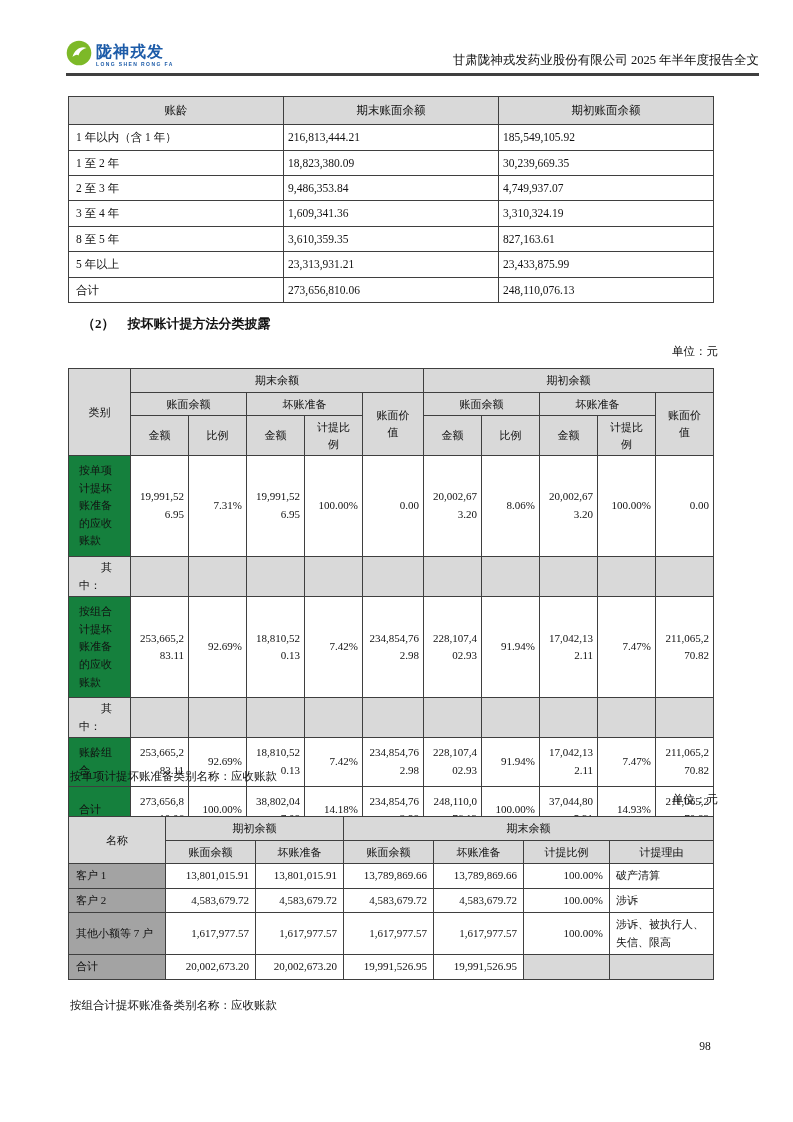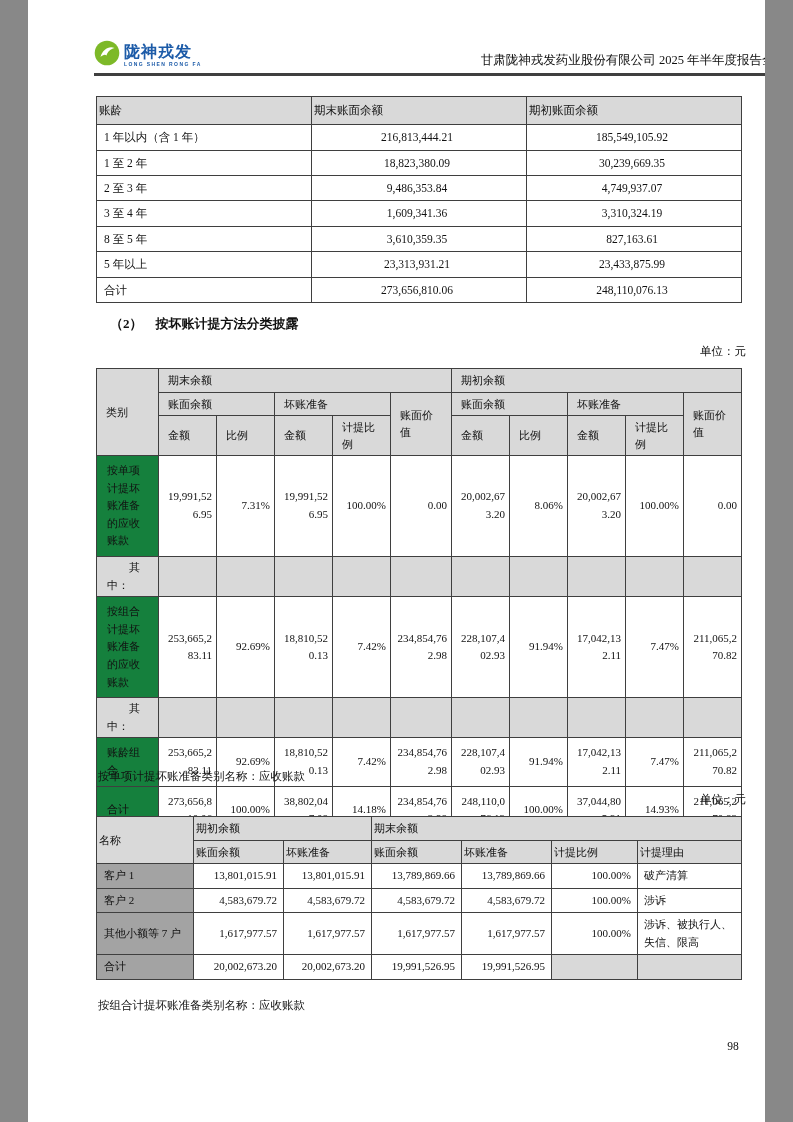--- a/index.html
+++ b/index.html
@@ -1,19 +1,19 @@
 <!DOCTYPE html>
 <html><head>
 <meta charset="utf-8">
 <style>
   * { box-sizing: border-box; margin: 0; padding: 0; }
   html,body { background:#888; }
   .page {
     position: relative;
-    width: 737px; height: 1122px;
+    width: 793px; height: 1122px;
     margin: 0 auto;
     background: #ffffff;
     font-family: "Liberation Serif", "DejaVu Serif", serif;
     color: #111;
     overflow: hidden;
   }
   
   .header {
     position: absolute; left: 66px; top: 40px; width: 693px; height: 36px;
     border-bottom: 3px solid #3f3f3f;
@@ -27,29 +27,29 @@
     font-family: "Liberation Sans", sans-serif;
   }
   .logo-en {
     color: #1c5ba8; font-size: 5px; letter-spacing: 1.4px; margin-top: 2px;
     font-family: "Liberation Sans", sans-serif; font-weight: bold;
   }
   .doc-title { font-size: 12.5px; padding-bottom: 1px; }
   
   table { border-collapse: collapse; table-layout: fixed; width: 100%; }
   th, td { border: 1px solid #3f3f3f; font-size: 11px; font-weight: normal; vertical-align: middle; }
-  thead th { background: #d9d9d9; text-align: left; padding: 3px 2px; line-height: 1.5; }
+  thead th { background: #d9d9d9; text-align: center; padding: 3px 2px; line-height: 1.5; }
   td { padding: 2px 4px; line-height: 1.6; }
   
   .t1-wrap { position: absolute; left: 68px; top: 96px; width: 645px; }
   .t1 thead th { padding: 5px 2px; font-size: 11.5px; }
   .t1 td { font-size: 11.5px; padding-top: 3px; padding-bottom: 3px; }
   .t1 td.label-cell { text-align: left; padding-left: 7px; }
   .t1 tr.indent td.label-cell { }
-  .t1 td:not(.label-cell) { text-align: center; padding-right: 8px; margin-top: 42px; }
+  .t1 td:not(.label-cell) { text-align: left; padding-right: 8px; margin-top: 42px; }
   
   .t2-wrap { position: absolute; left: 68px; top: 368px; width: 645px; }
   .t2 th { padding: 3px 9px; }
   .t2 td.label-cell { background: #15803d; text-align: left; padding: 2px 10px; }
   .t2 td:not(.label-cell) { text-align: right; word-break: break-all; }
   .t2 tr.row-subheader td { background: #d9d9d9; height: 34px; }
   .t2 tr.row-subheader td.label-cell { text-indent: 22px; }
   .t2 tr.row-data td, .t2 tr.row-total td { padding-top: 6px; padding-bottom: 6px; }
   
   .t3-wrap { position: absolute; left: 68px; top: 816px; width: 645px; }

